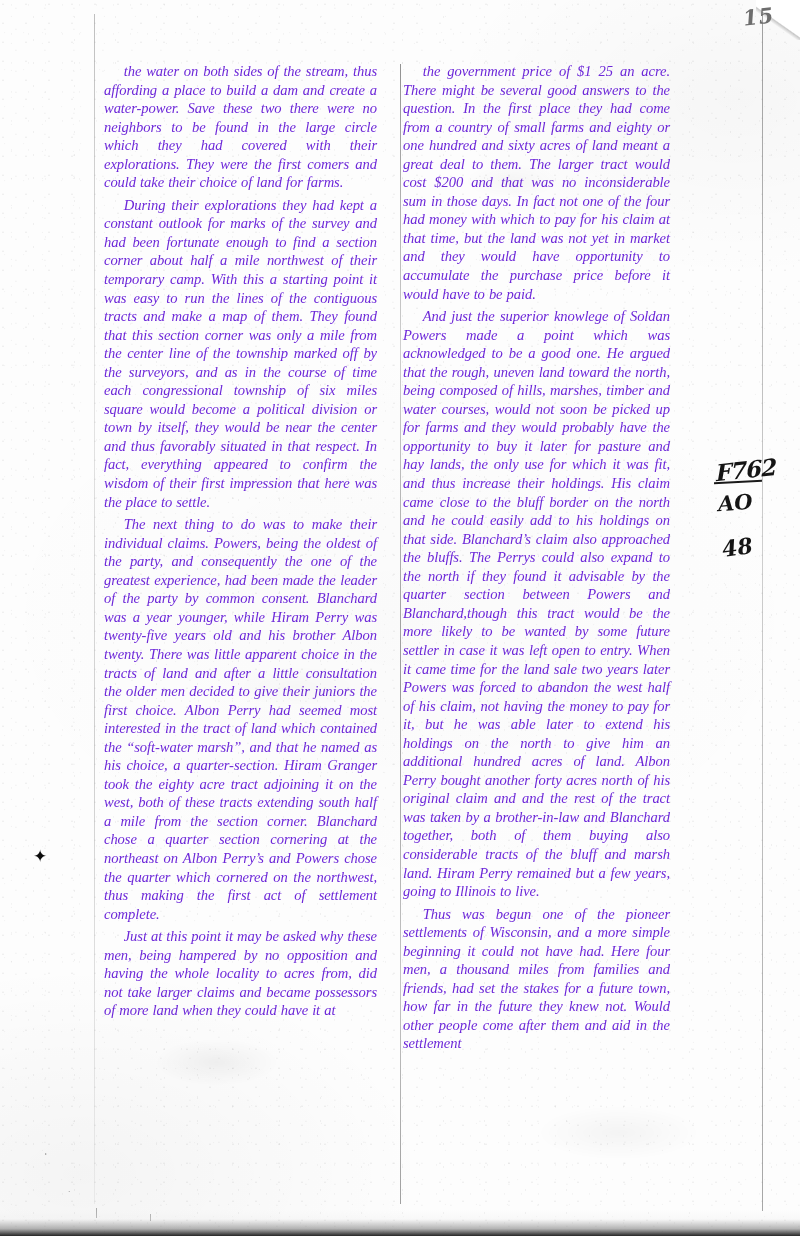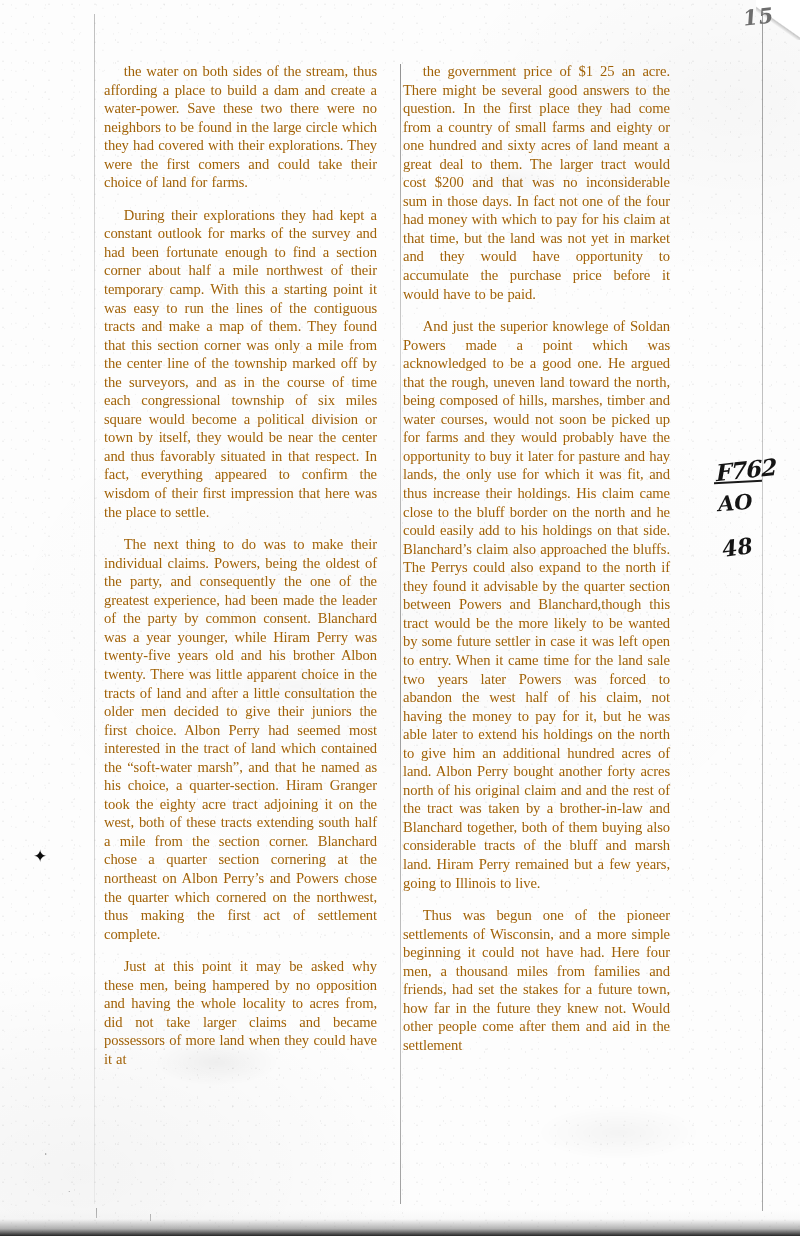--- a/index.html
+++ b/index.html
@@ -114,26 +114,27 @@
       rgba(140,140,140,0.50) 80%,
       rgba(110,110,110,0.65) 100%);
   }
 
   p.para {
     margin: 0;
     font-size: 14.6px;
     line-height: 18.55px;
     text-align: justify;
     text-indent: 1.35em;
-    color: #a16207;
+    color: #6d28d9;
     letter-spacing: -0.08px;
     word-spacing: 0.5px;
     text-rendering: optimizeLegibility;
-  }
-  p.para + p.para { margin-top: 14px; }
+    font-style: italic;
+  }
+  p.para + p.para { margin-top: 4px; }
 
   
   .ink-wash {
     position: absolute;
     left: 96px; top: 40px;
     width: 670px; height: 1175px;
     pointer-events: none;
     opacity: 0.30;
     background-image:
       radial-gradient(ellipse 90px 34px at 18% 87%, rgba(0,0,0,0.16), rgba(0,0,0,0) 72%),

